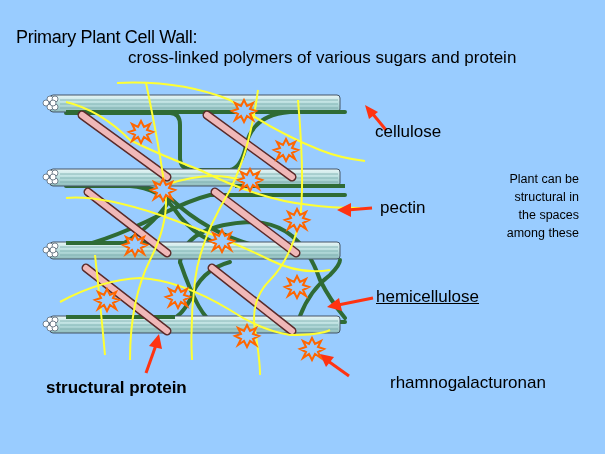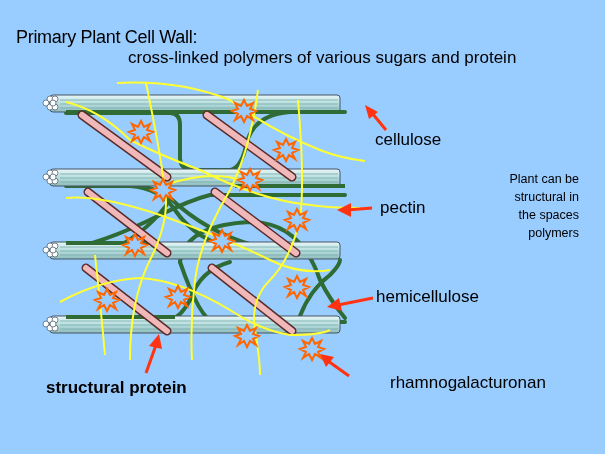--- a/index.html
+++ b/index.html
@@ -181,24 +181,24 @@
       <line x1="146" y1="373" x2="156" y2="345"></line>
       <polygon points="159,334 162,349 149,346" stroke="none"></polygon>
     </g>
     <g>
       <line x1="349" y1="376" x2="328" y2="361"></line>
       <polygon points="320,354 334,357 326,367" stroke="none"></polygon>
     </g>
   </g>
 </svg>
 
-<div class="label" style="left:375px; top:130px;">cellulose</div>
+<div class="label" style="left:375px; top:122px;">cellulose</div>
 <div class="label" style="left:380px; top:198px;">pectin</div>
-<div class="label" style="left:376px; top:287px;">hemicellulose</div>
+<div class="label" style="left:376px; top:287px;text-decoration:underline;">hemicellulose</div>
 <div class="label" style="left:46px; top:378px;font-weight:bold;">structural protein</div>
 <div class="label" style="left:360px; top:373px;margin-left:30px;">rhamnogalacturonan</div>
 
 <div class="note">
   <div>Plant can be</div>
   <div>structural in</div>
   <div>the spaces</div>
-  <div>polymers</div>
+  <div>among these</div>
 </div>
 
 </body></html>

